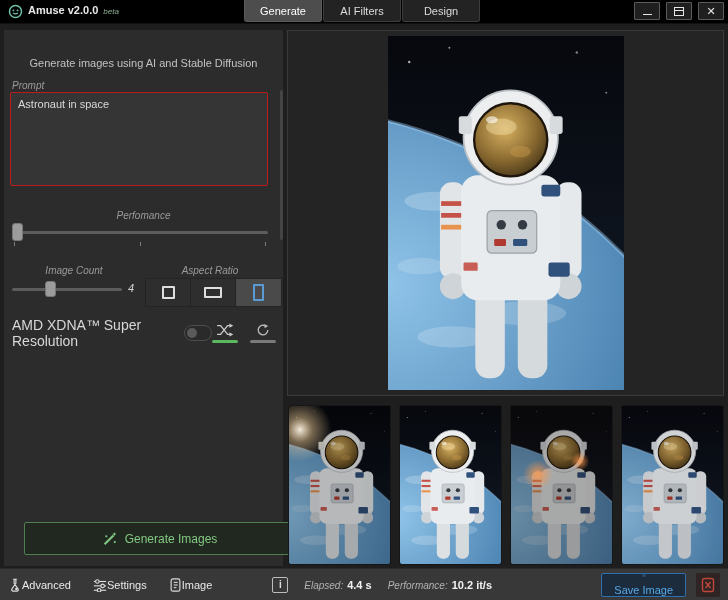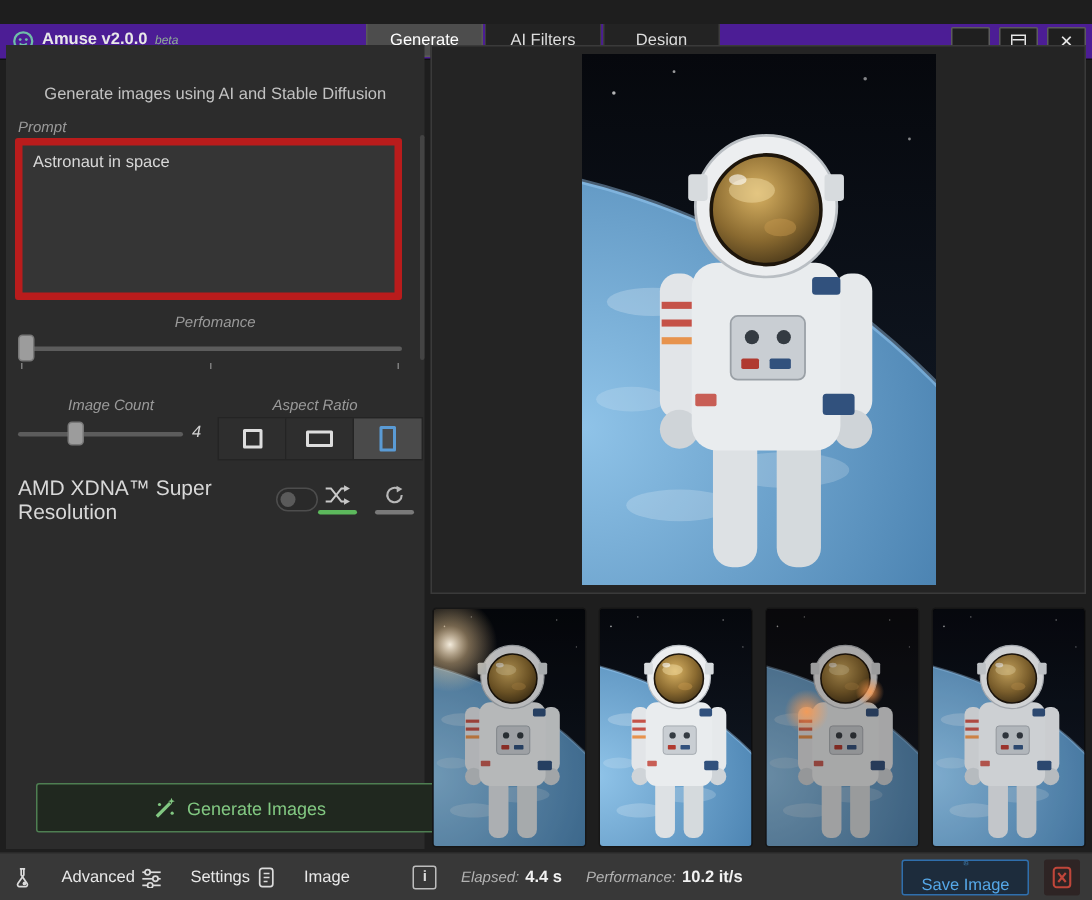--- a/index.html
+++ b/index.html
@@ -5,22 +5,22 @@
   * { margin:0; padding:0; box-sizing:border-box; }
   html,body { background:#111; }
   body { font-family:"Liberation Sans", sans-serif; }
   .app {
     position:relative; width:728px; height:600px; background:#1e1e1e;
     overflow:hidden; color:#ddd; font-size:11px;
   }
 
   
   .titlebar {
-    position:absolute; top:16px; left:0; width:728px; height:24px;
-    background:#4c1d95; display:flex; align-items:center;
+    position:absolute; top:0; left:0; width:728px; height:24px;
+    background:#000000; display:flex; align-items:center;
     border-bottom:1px solid #101010;
   }
   .brand { display:flex; align-items:baseline; gap:5px; padding-left:8px; }
   .brand .logo { align-self:center; width:15px; height:15px; }
   .app-name { font-size:11px; font-weight:bold; color:#e8e8e8; }
   .beta { font-size:8px; font-style:italic; color:#8fae96; }
   .tabs { position:absolute; left:244px; top:0; display:flex; height:22px; }
   .tab {
     min-width:78px; padding:0 14px; height:22px; display:flex; align-items:center; justify-content:center;
     background:#232323; border:1px solid #3d3d3d; border-top:none;
@@ -40,22 +40,22 @@
   .sidebar {
     position:absolute; left:4px; top:30px; width:279px; height:536px;
     background:#2c2c2c;
   }
   .sidebar-scroll { position:absolute; right:0; top:60px; width:3px; height:150px; background:#444; border-radius:2px; }
   .welcome-title { position:absolute; top:6px; width:100%; text-align:center; font-size:15px; font-weight:bold; color:#efefef; }
   .welcome-sub { position:absolute; top:27px; width:100%; text-align:center; font-size:11px; color:#c2c2c2; }
   .field-label { font-style:italic; font-size:10px; color:#9a9a9a; }
   .prompt-label { position:absolute; top:50px; left:8px; }
   .prompt-input {
-    position:absolute; top:62px; left:6px; width:258px; height:108px; resize:none;
-    background:#353535; border:5px solid #b91c1c; border-radius:2px;
+    position:absolute; top:62px; left:6px; width:258px; height:94px; resize:none;
+    background:#353535; border:1px solid #b91c1c; border-radius:2px;
     color:#d8d8d8; font-family:"Liberation Sans", sans-serif; font-size:11px; padding:5px 7px; outline:none;
   }
   .perf-label { position:absolute; top:180px; width:100%; text-align:center; }
   .slider { position:relative; height:18px; }
   .slider .track { position:absolute; left:0; right:0; top:8px; height:3px; background:#5c5c5c; border-radius:2px; }
   .slider .thumb { position:absolute; top:0; width:11px; height:18px; background:#9c9c9c; border:1px solid #777; border-radius:3px; }
   .perf-slider { position:absolute; top:193px; left:8px; width:256px; }
   .perf-ticks { position:absolute; top:212px; left:10px; width:252px; display:flex; justify-content:space-between; }
   .tick { width:1px; height:4px; background:#7d7d7d; }
   .perf-names { position:absolute; top:217px; left:8px; width:258px; display:flex; justify-content:space-between; font-size:11px; color:#d2d2d2; }
@@ -102,21 +102,21 @@
   }
   .thumb svg { width:100%; height:100%; display:block; }
   .t1 { left:1px; } .t2 { left:112px; } .t3 { left:223px; } .t4 { left:334px; }
 
   
   .statusbar {
     position:absolute; left:0; top:568px; width:728px; height:32px;
     background:#383838; border-top:1px solid #2a2a2a;
     display:flex; align-items:center; padding:0 8px;
   }
-  .sb-item { display:flex; align-items:center; gap:19px; color:#e8e8e8; font-size:11px; margin-right:4px; }
+  .sb-item { display:flex; align-items:center; gap:0; color:#e8e8e8; font-size:11px; margin-right:22px; }
   .info-box {
     margin-left:38px; width:16px; height:16px; border:1px solid #bdbdbd; border-radius:2px;
     display:flex; align-items:center; justify-content:center; color:#dcdcdc; font-size:10px; font-weight:bold;
   }
   .metric { display:flex; align-items:baseline; gap:4px; margin-left:16px; }
   .metric .m-label { font-style:italic; color:#b2b2b2; font-size:10px; }
   .metric .m-value { font-weight:bold; color:#f2f2f2; font-size:11px; }
   .save-btn {
     margin-left:auto; height:24px; padding:0 12px; display:flex; align-items:center; gap:7px;
     background:#1d2c3c; border:1px solid #2f6fad; border-radius:2px; color:#56a8e8; font-size:11px;flex-direction:column;

